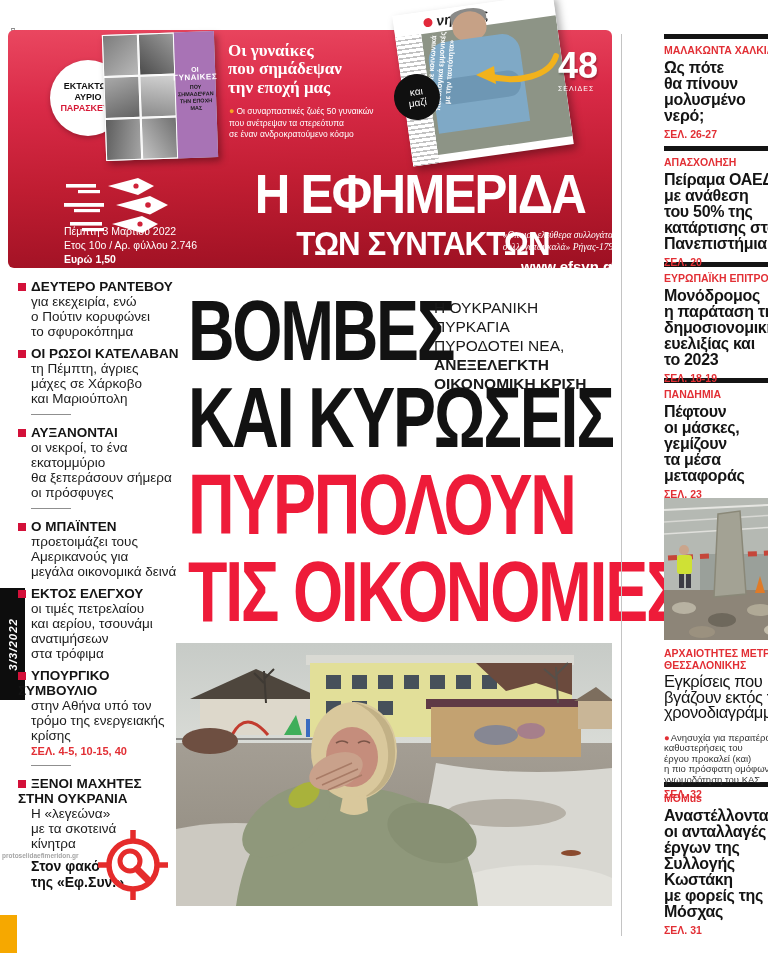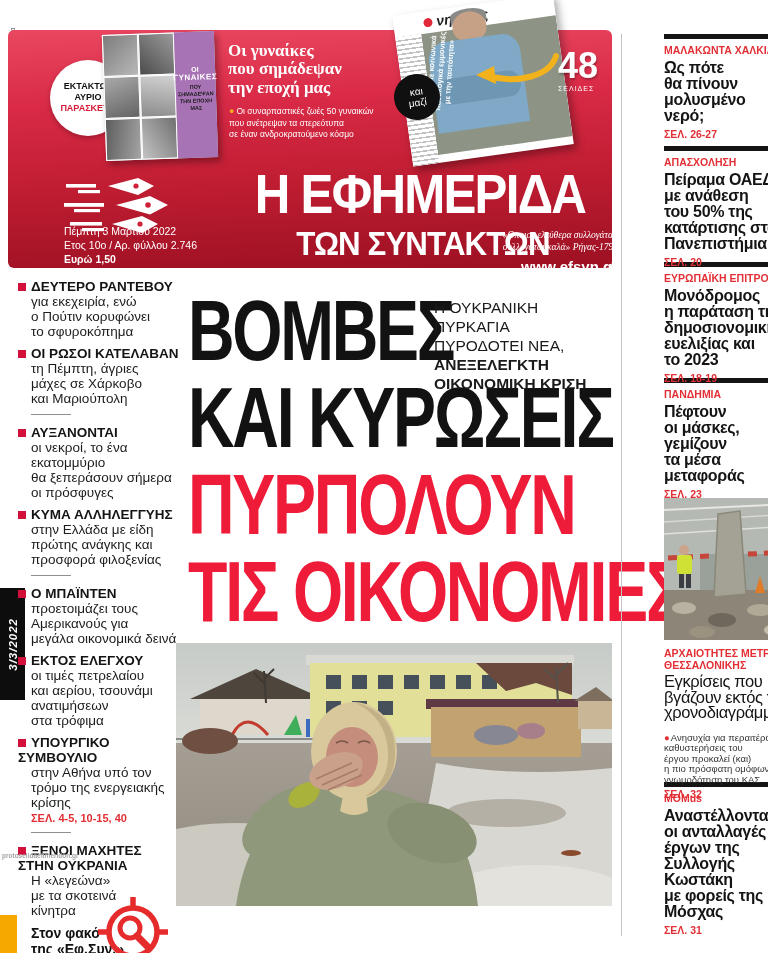--- a/index.html
+++ b/index.html
@@ -247,26 +247,20 @@
 και Μαριούπολη</div>
     </div>
     <div class="l-div"></div>
     <div class="l-item">
       <div class="l-kicker"><span class="l-sq"></span><span>ΑΥΞΑΝΟΝΤΑΙ</span></div>
       <div class="l-text pre">οι νεκροί, το ένα
 εκατομμύριο
 θα ξεπεράσουν σήμερα
 οι πρόσφυγες</div>
     </div>
-    <div class="l-item">
-      <div class="l-kicker"><span class="l-sq"></span><span>ΚΥΜΑ ΑΛΛΗΛΕΓΓΥΗΣ</span></div>
-      <div class="l-text pre">στην Ελλάδα με είδη
-πρώτης ανάγκης και
-προσφορά φιλοξενίας</div>
-    </div>
     <div class="l-div"></div>
     <div class="l-item">
       <div class="l-kicker"><span class="l-sq"></span><span>Ο ΜΠΑΪΝΤΕΝ</span></div>
       <div class="l-text pre">προετοιμάζει τους
 Αμερικανούς για
 μεγάλα οικονομικά δεινά</div>
     </div>
     <div class="l-item">
       <div class="l-kicker"><span class="l-sq"></span><span>ΕΚΤΟΣ ΕΛΕΓΧΟΥ</span></div>
       <div class="l-text pre">οι τιμές πετρελαίου

